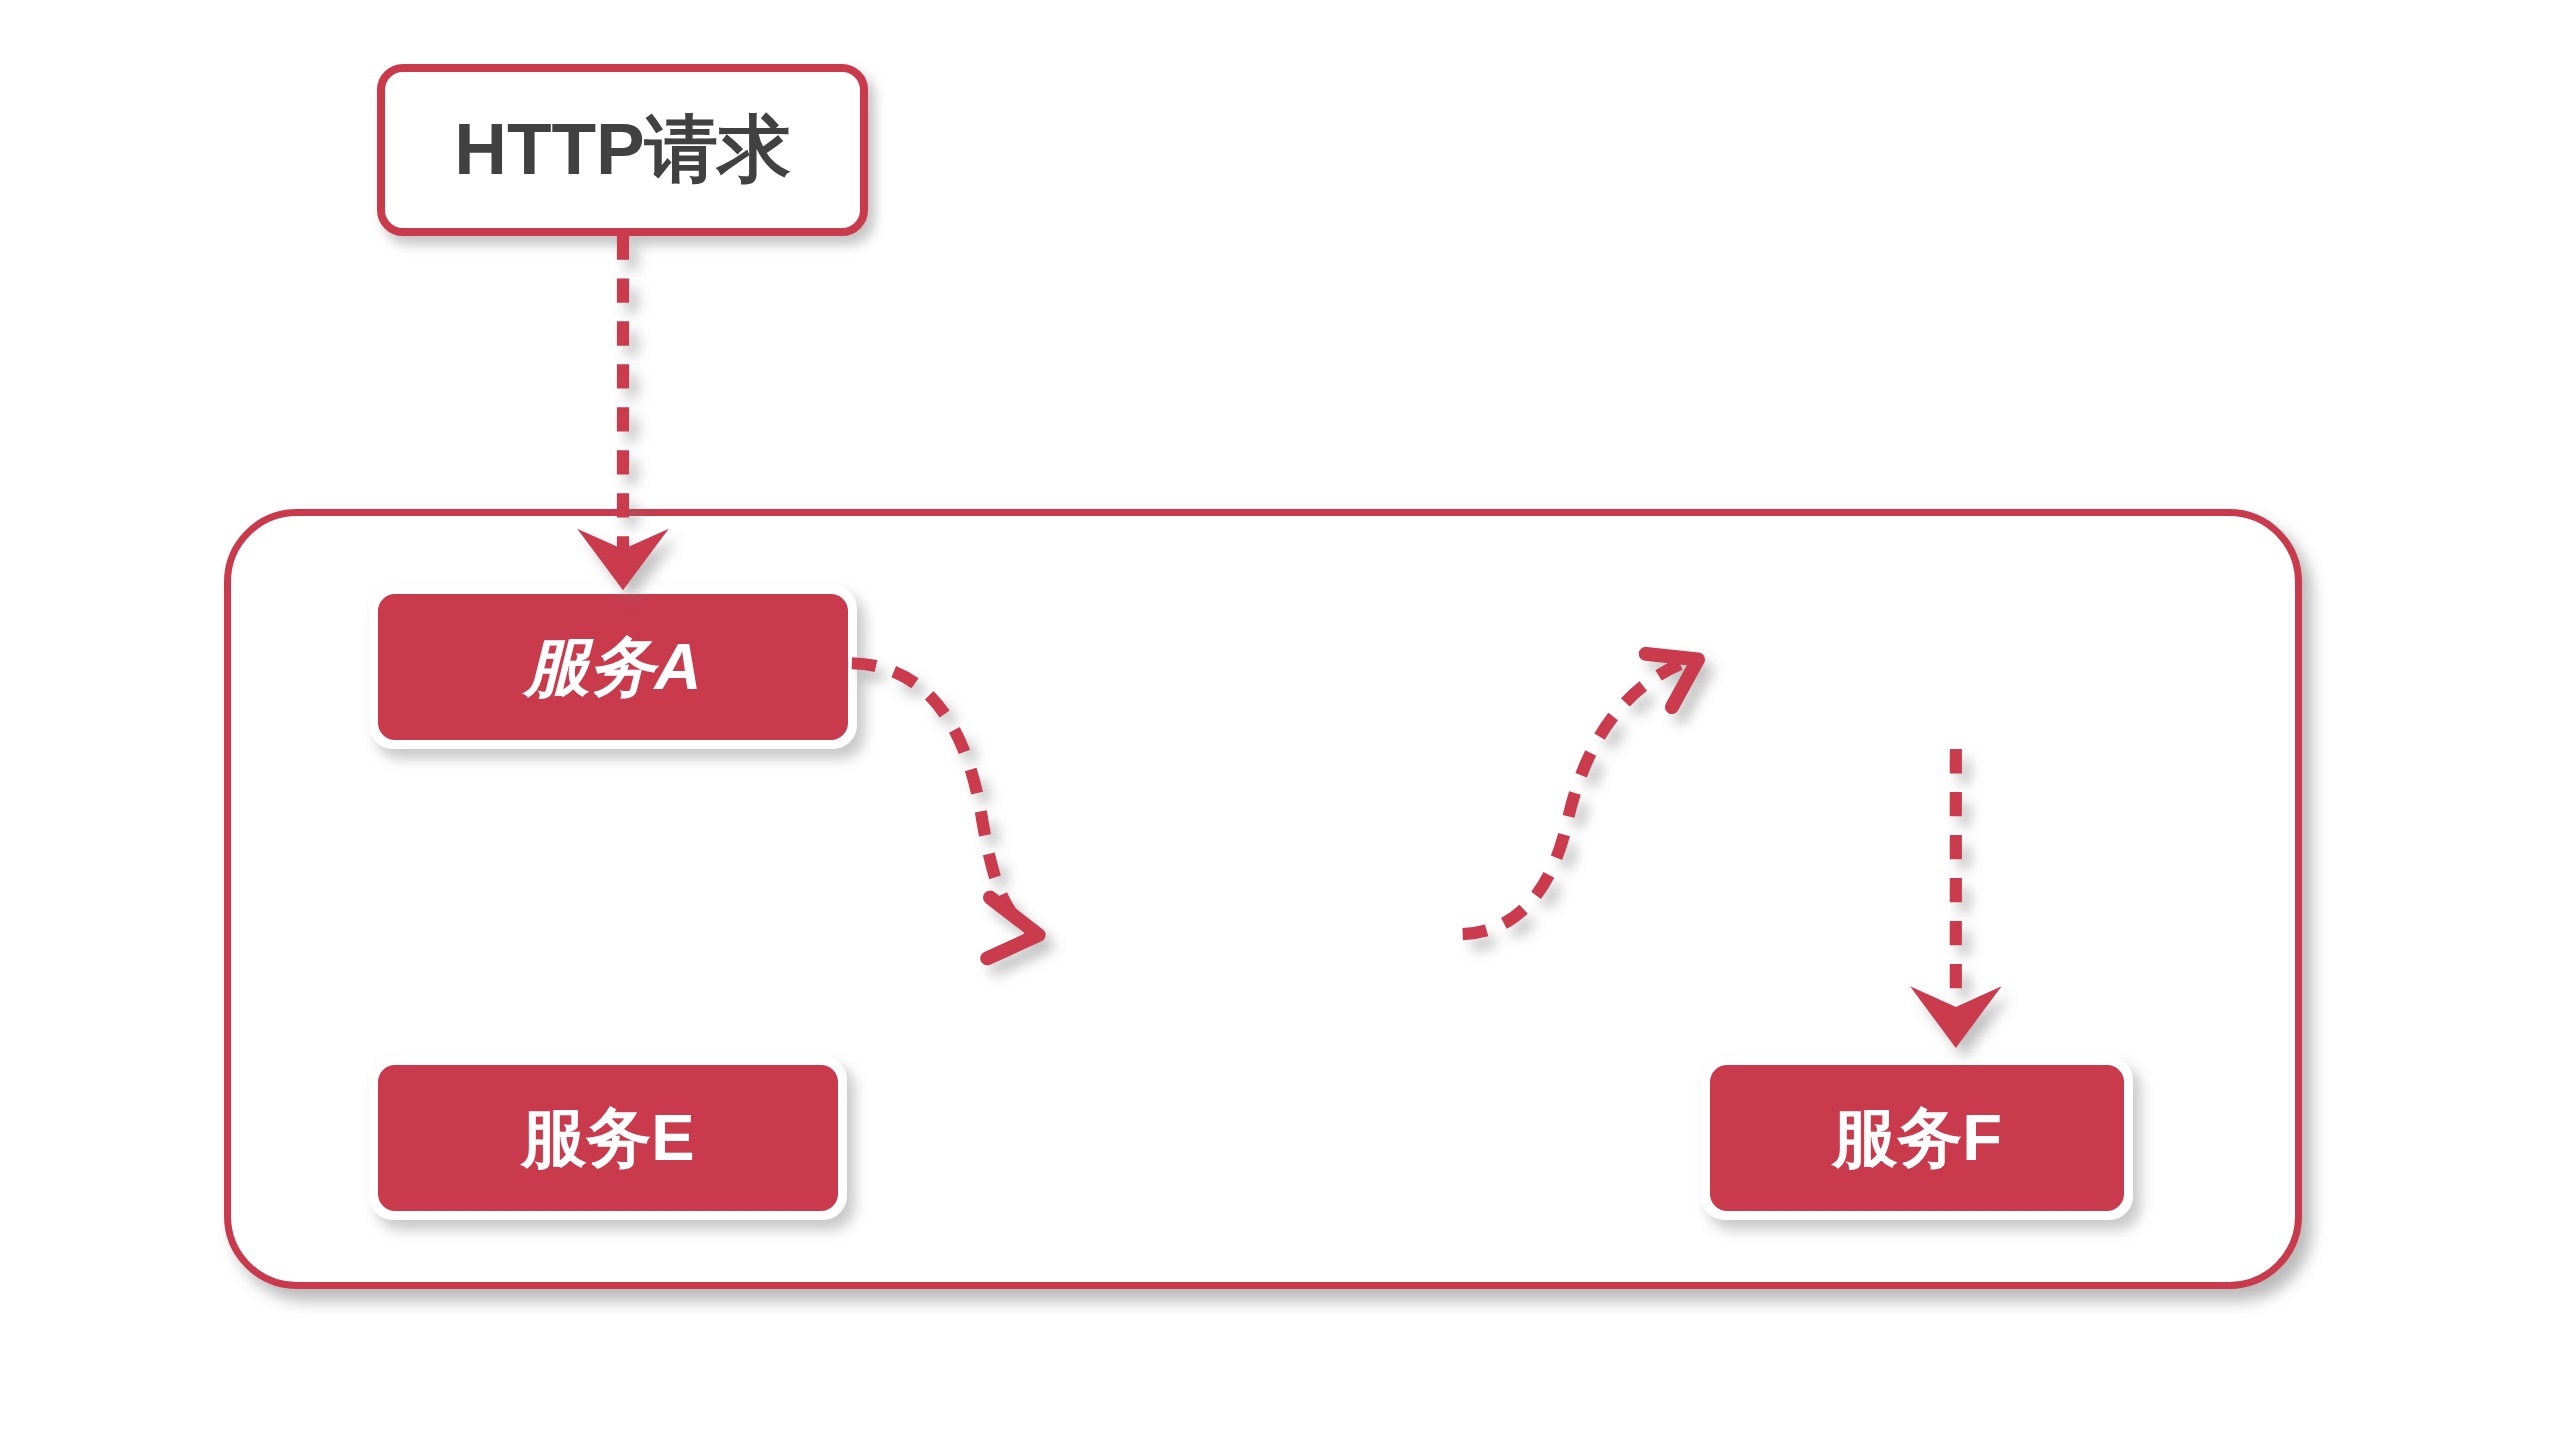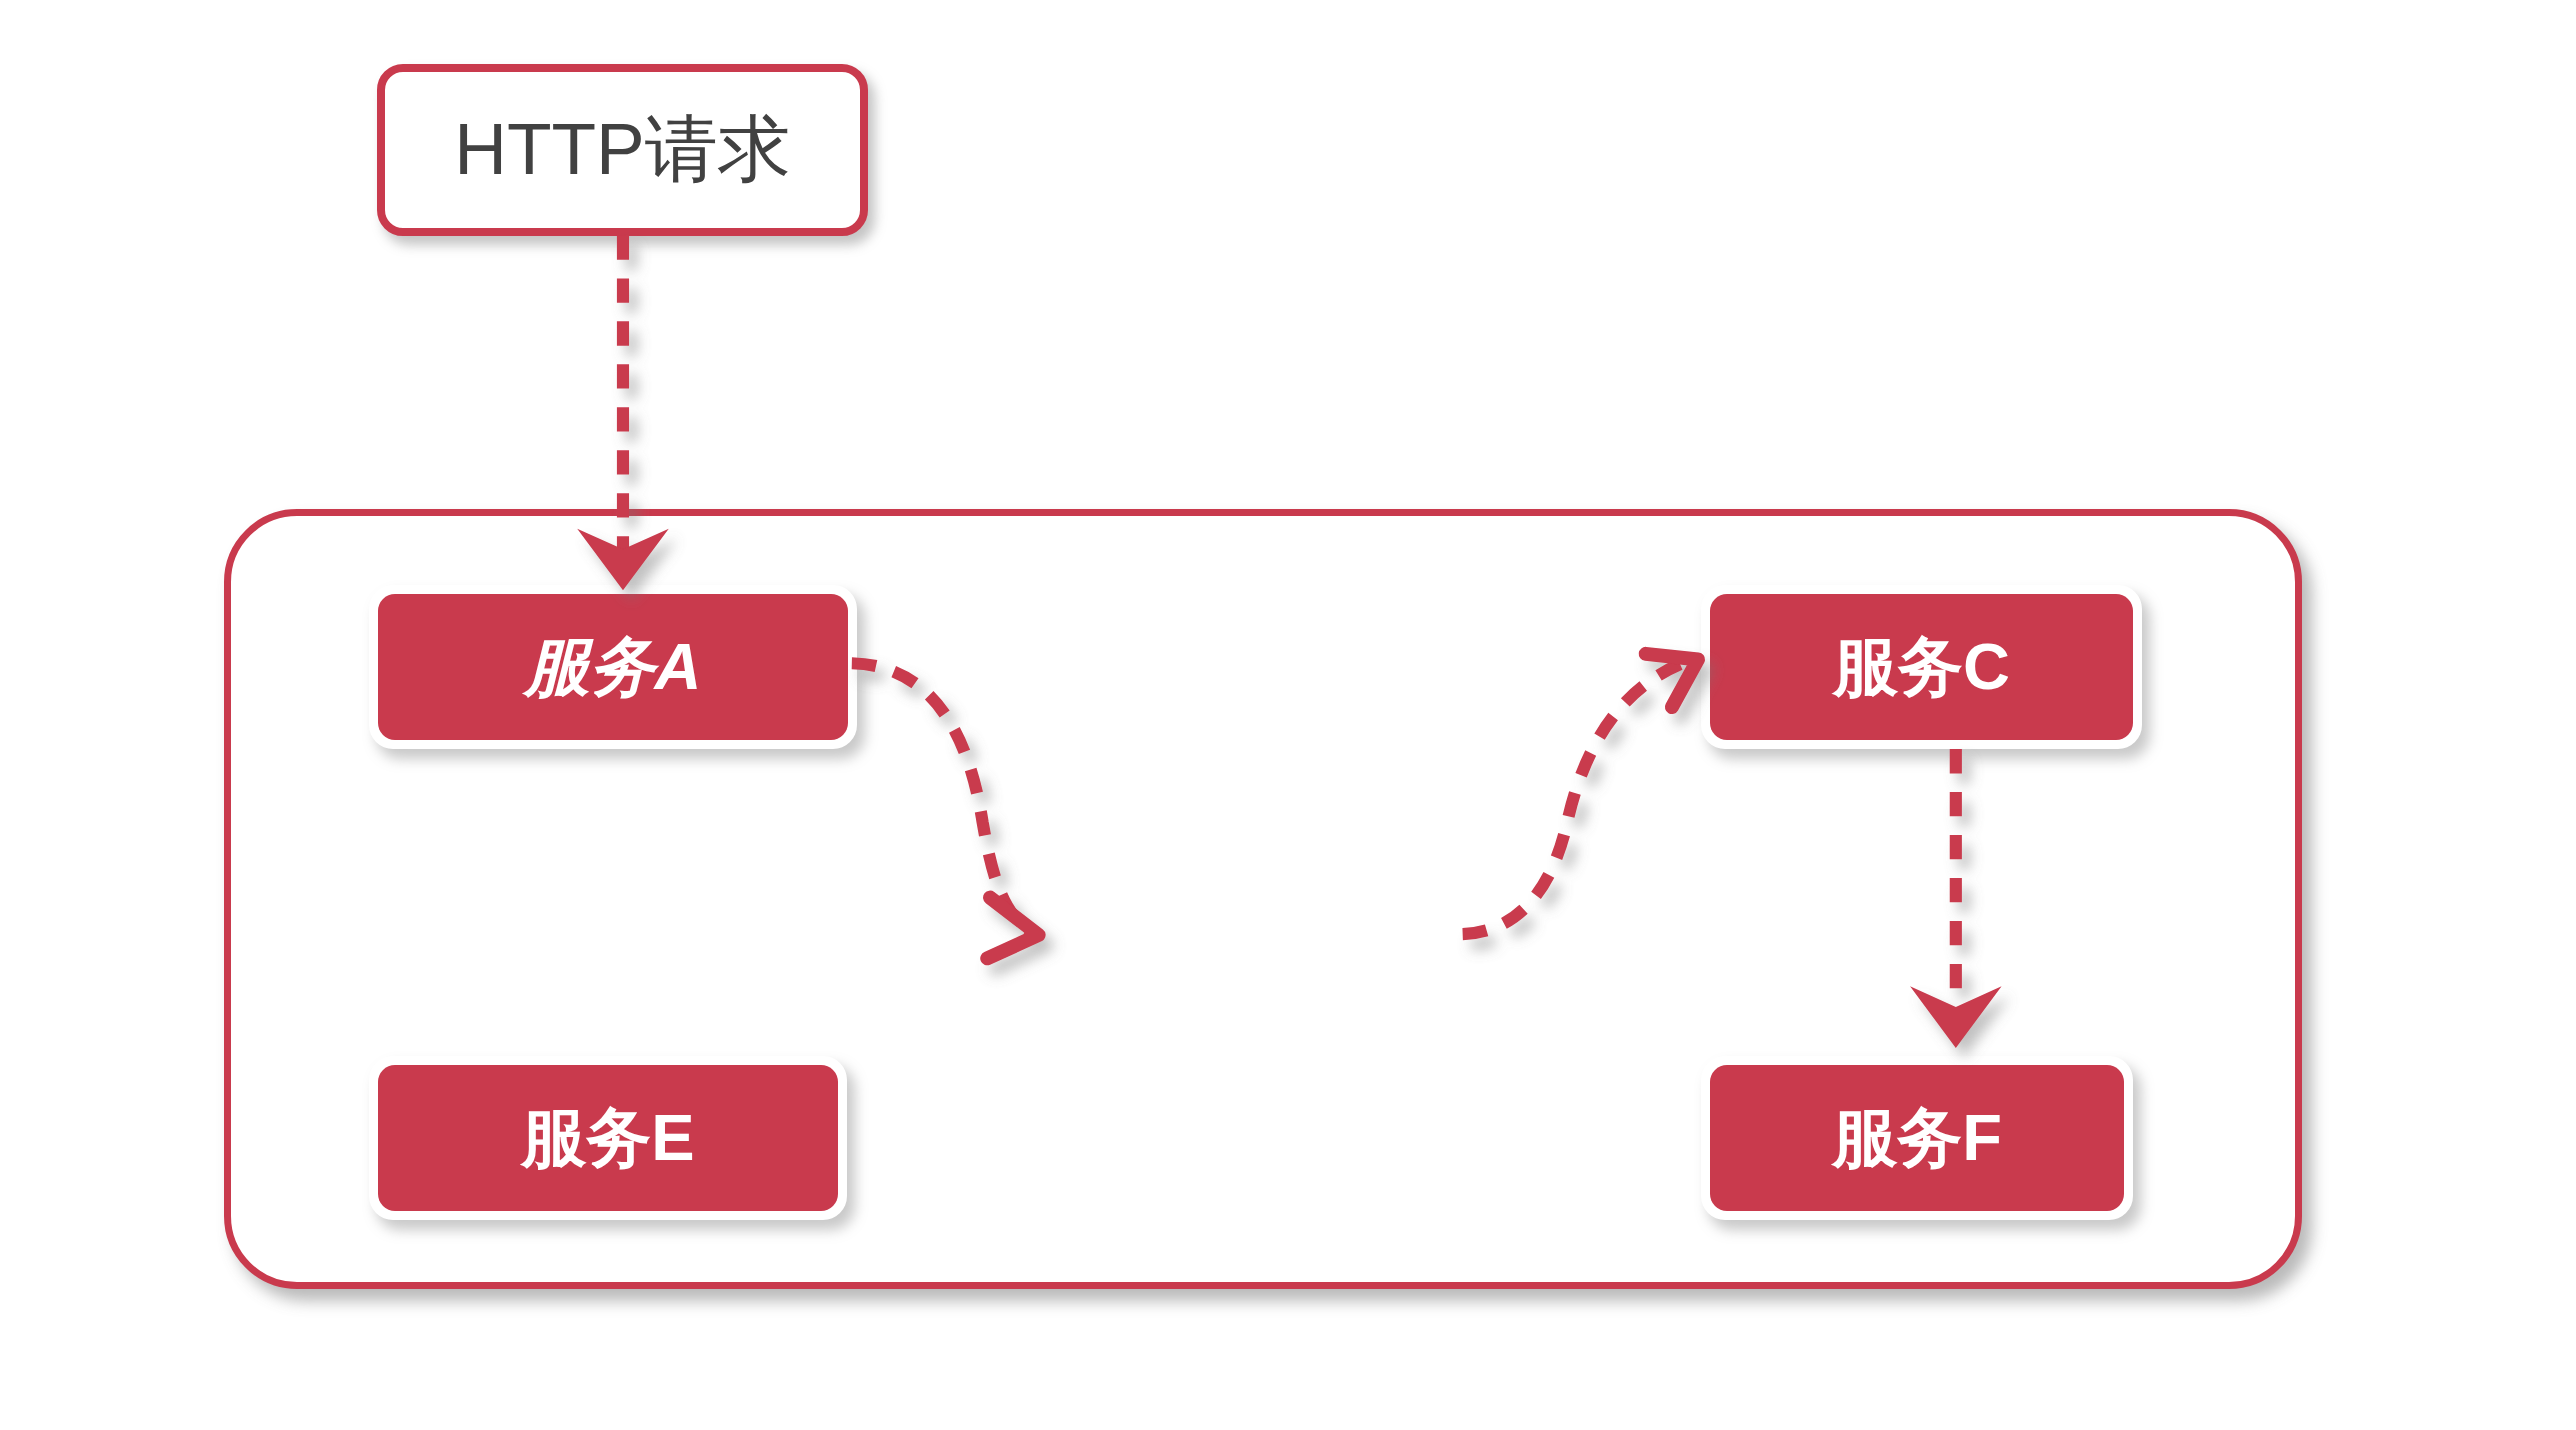--- a/index.html
+++ b/index.html
@@ -44,21 +44,21 @@
     background: #ffffff;
     border: 8.4px solid #C93A4D;
     border-radius: 26px;
     box-shadow: 6.5px 8.4px 12px rgba(110,110,110,0.40);
     display: flex;
     align-items: center;
     justify-content: center;
   }
   .http-box .label {
     font-size: 73px;
-    font-weight: normal;
+    font-weight: bold;
     color: #414141;
     letter-spacing: 0px;
     white-space: nowrap;
   }
 
   
   .node {
     position: absolute;
     box-sizing: border-box;
     background: #ffffff;            
@@ -130,25 +130,20 @@
 
   <div class="boundary"></div>
 
   <div class="node" id="node-a">
     <div class="chip">
       <span class="label">服务A</span>
     </div>
   </div>
 
 
-  <div class="node" id="node-c">
-    <div class="chip">
-      <span class="label">服务C</span>
-    </div>
-  </div>
 
 
   <div class="node" id="node-e">
     <div class="chip">
       <span class="label">服务E</span>
     </div>
   </div>
 
   <div class="node" id="node-f">
     <div class="chip">

